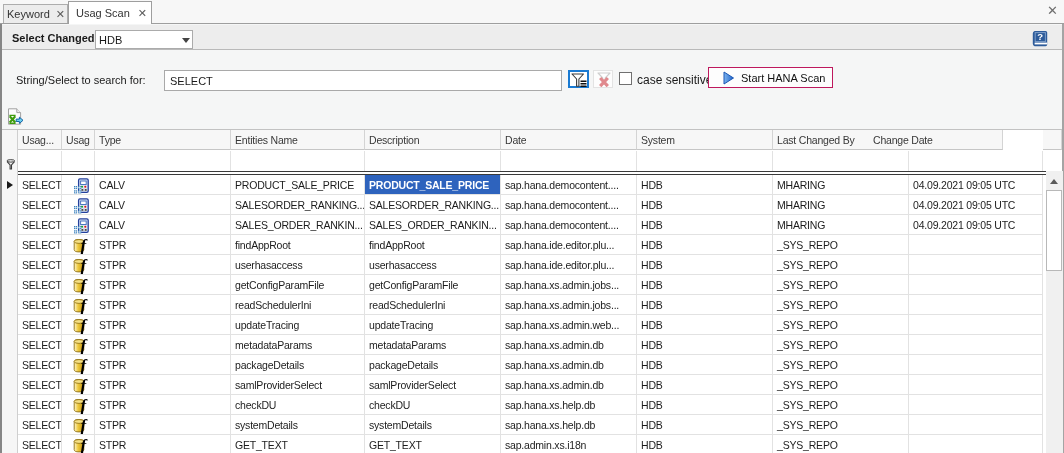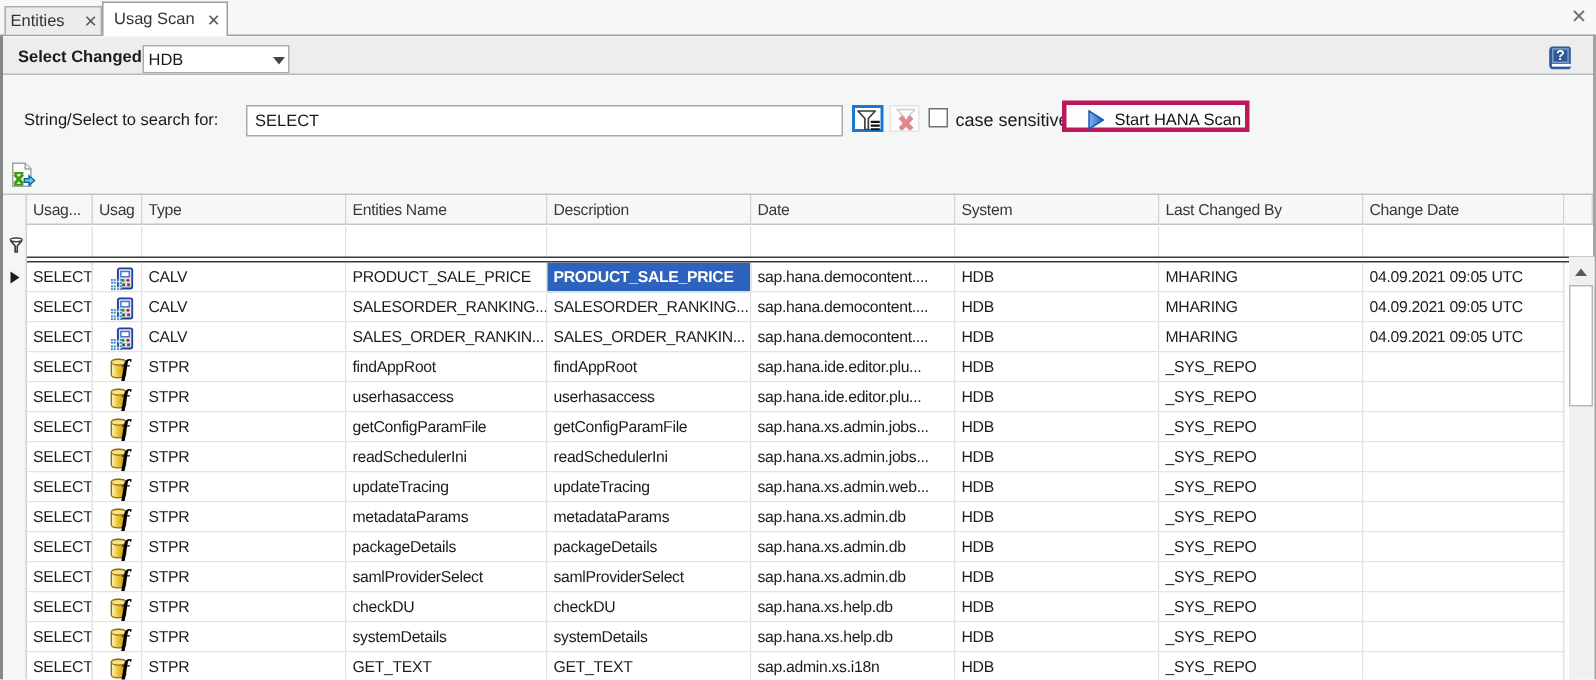--- a/index.html
+++ b/index.html
@@ -29,21 +29,21 @@
 
 #lblsearch{left:16px;top:74px;font-size:11px;}
 #searchbox{position:absolute;left:164px;top:70px;width:398px;height:21px;background:#fff;border:1px solid #a9a9a9;}
 #searchbox .v{position:absolute;left:5px;top:4px;font-size:11px;color:#1a1a1a;}
 #fbtn1{position:absolute;left:568px;top:70px;width:21px;height:18px;background:#fff;border:2px solid #1a7ad2;}
 #fbtn1 svg{position:absolute;left:1px;top:1px;}
 #fbtn2{position:absolute;left:593px;top:70px;width:20px;height:18px;background:#fdfdfd;border:1px solid #e3e3e3;}
 #fbtn2 svg{position:absolute;left:2px;top:1px;}
 #cb{position:absolute;left:619px;top:72px;width:13px;height:13px;background:#fff;border:1px solid #707070;}
 #lblcase{left:637px;top:73px;}
-#scanbtn{position:absolute;left:708px;top:67px;width:125px;height:21px;background:#fdfdfd;border:3px solid #be185d;}
+#scanbtn{position:absolute;left:708px;top:67px;width:125px;height:21px;background:#fdfdfd;border:1px solid #be185d;}
 #scanbtn svg{position:absolute;left:14px;top:3px;}
 #scanbtn .t{position:absolute;left:32px;top:4px;font-size:11px;color:#111;white-space:nowrap;}
 #export{position:absolute;left:7px;top:108px;}
 
 #grid{position:absolute;left:2px;top:129px;width:1060px;height:324px;background:#fff;border-top:1px solid #c2c2c2;}
 .hdr{position:absolute;top:130px;height:20px;background:#f7f7f7;border-right:1px solid #d4d4d4;border-bottom:1px solid #c6c6c6;font-size:10.5px;letter-spacing:-0.2px;color:#383838;}
 .hdr span{position:absolute;left:4px;top:4px;white-space:nowrap;overflow:hidden;}
 .flt{position:absolute;top:151px;height:20px;background:#fff;border-right:1px solid #e2e2e2;}
 .c{position:absolute;height:20px;font-size:10.5px;letter-spacing:-0.2px;color:#1c1c1c;border-right:1px solid #e2e2e2;border-bottom:1px solid #e2e2e2;background:#fff;white-space:nowrap;overflow:hidden;}
 .c span{position:absolute;left:4px;top:4px;}
@@ -56,21 +56,21 @@
 .sel{background:#2e63bd !important;color:#fff !important;font-weight:bold;}
 
 #sbar{position:absolute;left:1046px;top:171px;width:17px;height:282px;background:#f0f0f0;}
 #sbtn{position:absolute;left:0;top:2px;width:17px;height:17px;background:#f0f0f0;}
 #sbtn .a{position:absolute;left:4px;top:6px;width:0;height:0;border-left:4.5px solid transparent;border-right:4.5px solid transparent;border-bottom:5px solid #5a5a5a;}
 #sthumb{position:absolute;left:0px;top:19px;width:16px;height:81px;background:#fff;border:1px solid #b8b8b8;}
 </style></head><body>
 <div id="tabstrip">
  <div class="line"></div>
  <div class="tab" id="tab1">
-      <span class="t">Entities</span>
+      <span class="t">Keyword</span>
       <span class="tx">✕</span>
     </div>
  <div class="tab" id="tab2">
       <span class="t">Usag Scan</span>
       <span class="tx">✕</span>
     </div>
  <div id="closeall">✕</div>
 </div>
 <div id="panel"></div>
 <div id="toolbar"></div>
@@ -147,21 +147,21 @@
   </div>
 <div class="hdr" style="left:501px;width:136px;">
     <span>Date</span>
   </div>
 <div class="hdr" style="left:637px;width:136px;">
     <span>System</span>
   </div>
 <div class="hdr" style="left:773px;width:136px;">
     <span>Last Changed By</span>
   </div>
-<div class="hdr" style="left:909px;width:134px;">
+<div class="hdr" style="left:869px;width:134px;">
     <span>Change Date</span>
   </div>
 <div class="hdr" style="left:1043px;width:19px;"></div>
 <div id="indhdr"></div>
 <div class="flt" style="left:18px;width:44px;"></div>
 <div class="flt" style="left:62px;width:33px;"></div>
 <div class="flt" style="left:95px;width:136px;"></div>
 <div class="flt" style="left:231px;width:134px;"></div>
 <div class="flt" style="left:365px;width:136px;"></div>
 <div class="flt" style="left:501px;width:136px;"></div>

